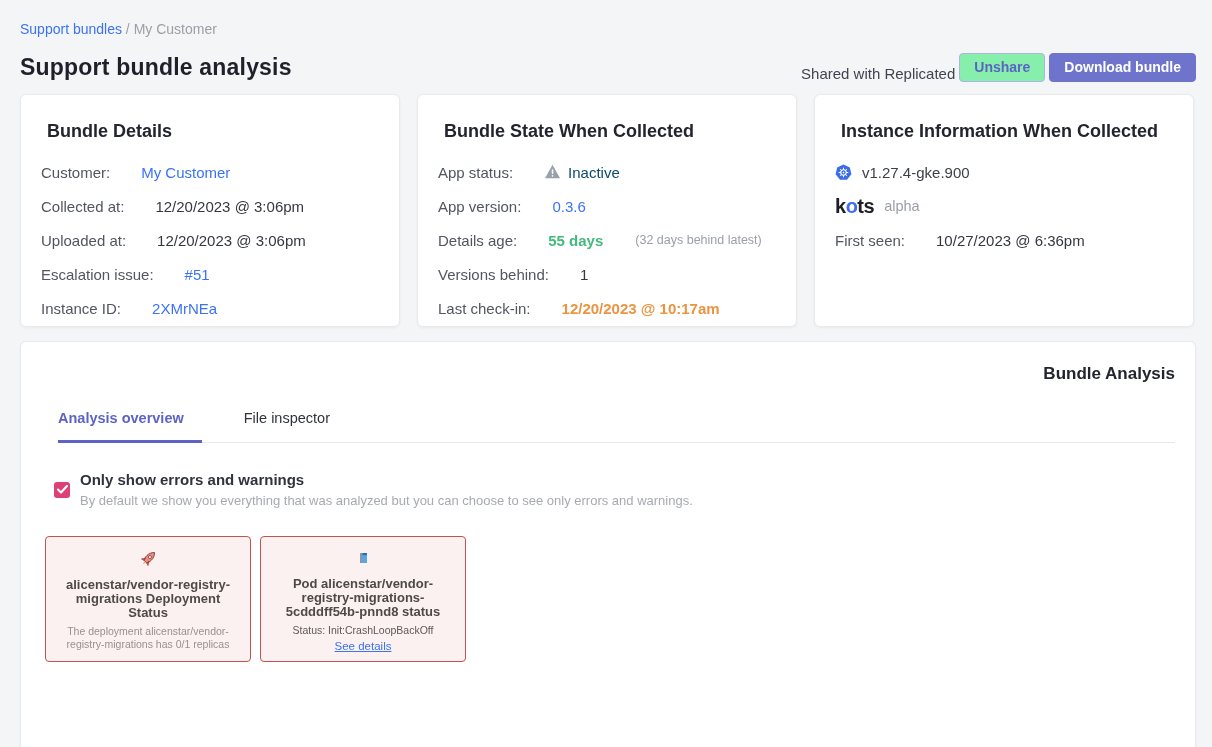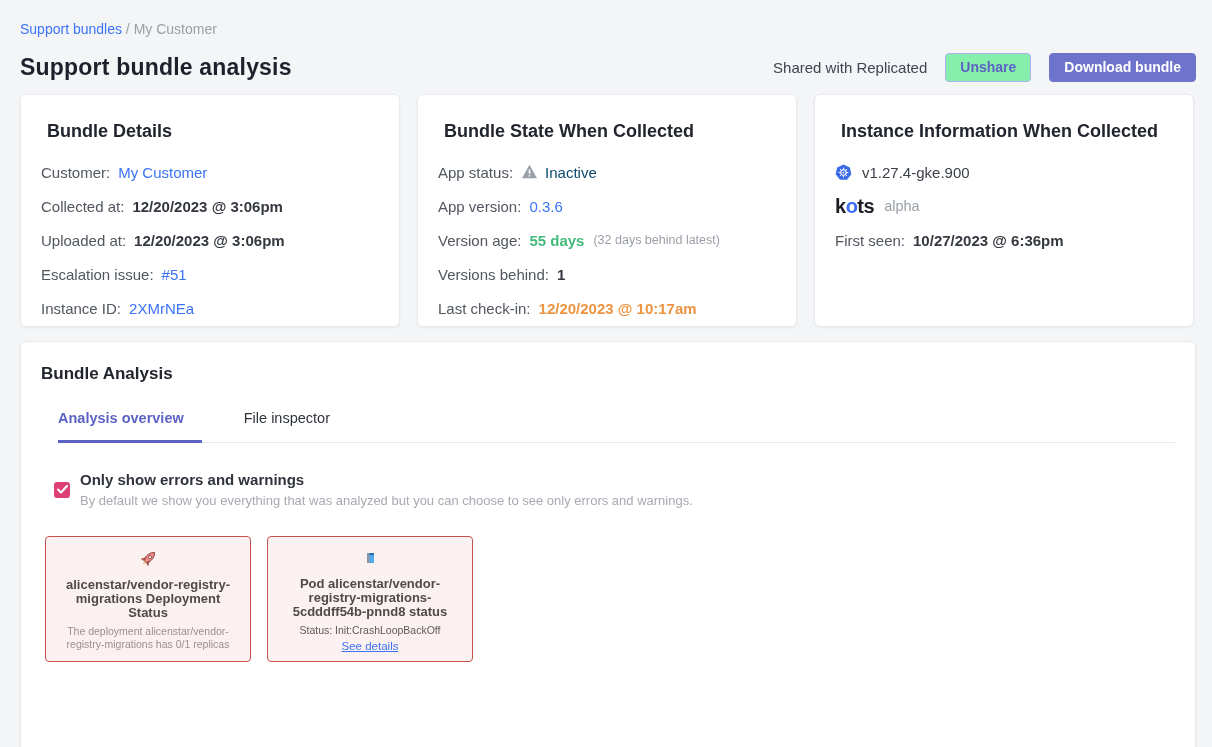--- a/index.html
+++ b/index.html
@@ -13,70 +13,70 @@
   .page { padding:21px 16px 0 20px; }
 
   
   .breadcrumb { font-size:14px; margin-bottom:16px; }
   .breadcrumb .crumb-link { color:#3b73f5; text-decoration:none; cursor:pointer; }
   .breadcrumb .crumb-sep, .breadcrumb .crumb-current { color:#9aa0a6; }
 
   
   .header-row { display:flex; justify-content:space-between; align-items:center; margin-bottom:12px; }
   .page-title { font-size:23px; font-weight:700; color:#1e212b; margin:0; letter-spacing:.2px; }
-  .header-actions { display:flex; align-items:center; gap:18px; }
+  .header-actions { display:flex; align-items:flex-end; gap:4px; }
   .shared-text { font-size:15px; color:#3f4450; }
   .btn { font-family:inherit; font-size:14px; font-weight:700; padding:5px 14px; border-radius:4px; cursor:pointer; line-height:17px; }
   .btn-outline { background:#86efac; border:1px solid #aeb2e8; color:#5d63c4; }
   .btn-primary { background:#6e73cc; border:1px solid #6e73cc; color:#ffffff; }
 
   
   .cards-row { display:flex; gap:17px; margin-bottom:14px; }
   .info-card {
     width:380px; height:233px; background:#fff;
     border:1px solid #e9eaee; border-radius:6px;
     box-shadow:0 1px 3px rgba(0,0,0,.05);
     padding:20px 20px;
   }
   .card-title { font-size:18px; font-weight:700; color:#22252e; margin:6px; }
   .rows { margin-top:13px; }
-  .row { height:34px; display:flex; align-items:center; font-size:15px; }
+  .row { height:34px; display:flex; align-items:center; font-size:15px;gap:23px; }
   .lbl { color:#51565f; margin-right:8px; white-space:nowrap; }
   .val { white-space:nowrap; }
   .v-link { color:#3b73f5; font-weight:500; text-decoration:none; cursor:pointer; }
-  .v-strong { color:#34383f; font-weight:700; }
+  .v-strong { color:#34383f; font-weight:400; }
   .v-warn { color:#0c4a6e; display:inline-flex; align-items:flex-start; gap:7px; }
   .v-green { color:#44b97c; font-weight:700; }
   .v-orange { color:#eb9441; font-weight:600; }
   .note { color:#9aa0a8; font-size:12.5px; margin-left:9px; font-weight:400; }
   .icon { display:inline-flex; align-items:center; justify-content:center; }
   .plain-text { color:#3c4048; }
   .muted-text { color:#9aa0a8; font-size:14.5px; }
   .item-row { gap:10px; }
   .kots { font-size:20px; font-weight:800; color:#1c1e24; letter-spacing:-.5px; }
   .kots .kots-o { color:#3b6df5; }
 
   
   .analysis-card {
     width:1176px; min-height:420px; background:#fff;
     border:1px solid #e9eaee; border-radius:6px;
     box-shadow:0 1px 3px rgba(0,0,0,.05);
     padding:22px 20px 20px;
   }
-  .analysis-title { font-size:17px; font-weight:700; color:#22252e; margin:0; }
+  .analysis-title { font-size:17px; font-weight:700; color:#22252e; margin:0;text-align:right; }
   .tabs { display:flex; gap:42px; margin:26px 0 0 17px; border-bottom:1px solid #e6e8ec;text-align:center; }
   .tab { font-size:14.5px; color:#2f333c; padding:0 4px 14px 0; cursor:pointer; border-bottom:3px solid transparent; margin-bottom:-1px; }
   .tab.active { color:#5d63c4; font-weight:700; border-bottom-color:#5d63c4; padding-right:18px; }
 
   .filter-row { display:flex; align-items:center; gap:10px; margin:28px 0 0 13px; }
   .checkbox { width:16px; height:16px; border-radius:3px; background:#dc4075; display:inline-flex; align-items:center; justify-content:center; cursor:pointer; flex:0 0 auto; }
   .filter-label { font-size:15px; font-weight:600; color:#2f333c; }
   .filter-desc { font-size:13px; color:#a7aab1; margin-top:5px; }
 
-  .results-row { display:flex; gap:16px; margin:28px 0 0 4px; }
+  .results-row { display:flex; gap:9px; margin:28px 0 0 4px; }
   .result-card {
     width:206px; height:126px;
     background:#fbf1f0; border:1px solid #c5524e; border-radius:4px;
     padding:8px 12px; text-align:center;
     display:flex; flex-direction:column; align-items:center; justify-content:center;
   }
   .result-icon { height:24px; display:flex; align-items:center; justify-content:center; }
   .result-title { font-size:13px; font-weight:700; color:#4e4a47; line-height:1.08; margin:7px 0 5px; word-wrap:break-word; }
   .result-desc { font-size:10.5px; color:#9a918d; line-height:1.2; margin:0; }
   .result-status { font-size:10.5px; color:#5f5a57; line-height:1.3; margin:0; }
@@ -144,21 +144,21 @@
                 </svg>
               </span>
               <span>Inactive</span>
             </span>
           </div>
           <div class="row">
             <span class="lbl">App version:</span>
             <a class="val v-link">0.3.6</a>
           </div>
           <div class="row">
-            <span class="lbl">Version age:</span>
+            <span class="lbl">Details age:</span>
             <span class="val v-green">55 days</span>
             <span class="note">(32 days behind latest)</span>
           </div>
           <div class="row">
             <span class="lbl">Versions behind:</span>
             <span class="val v-strong">1</span>
           </div>
           <div class="row">
             <span class="lbl">Last check-in:</span>
             <span class="val v-orange">12/20/2023 @ 10:17am</span>

